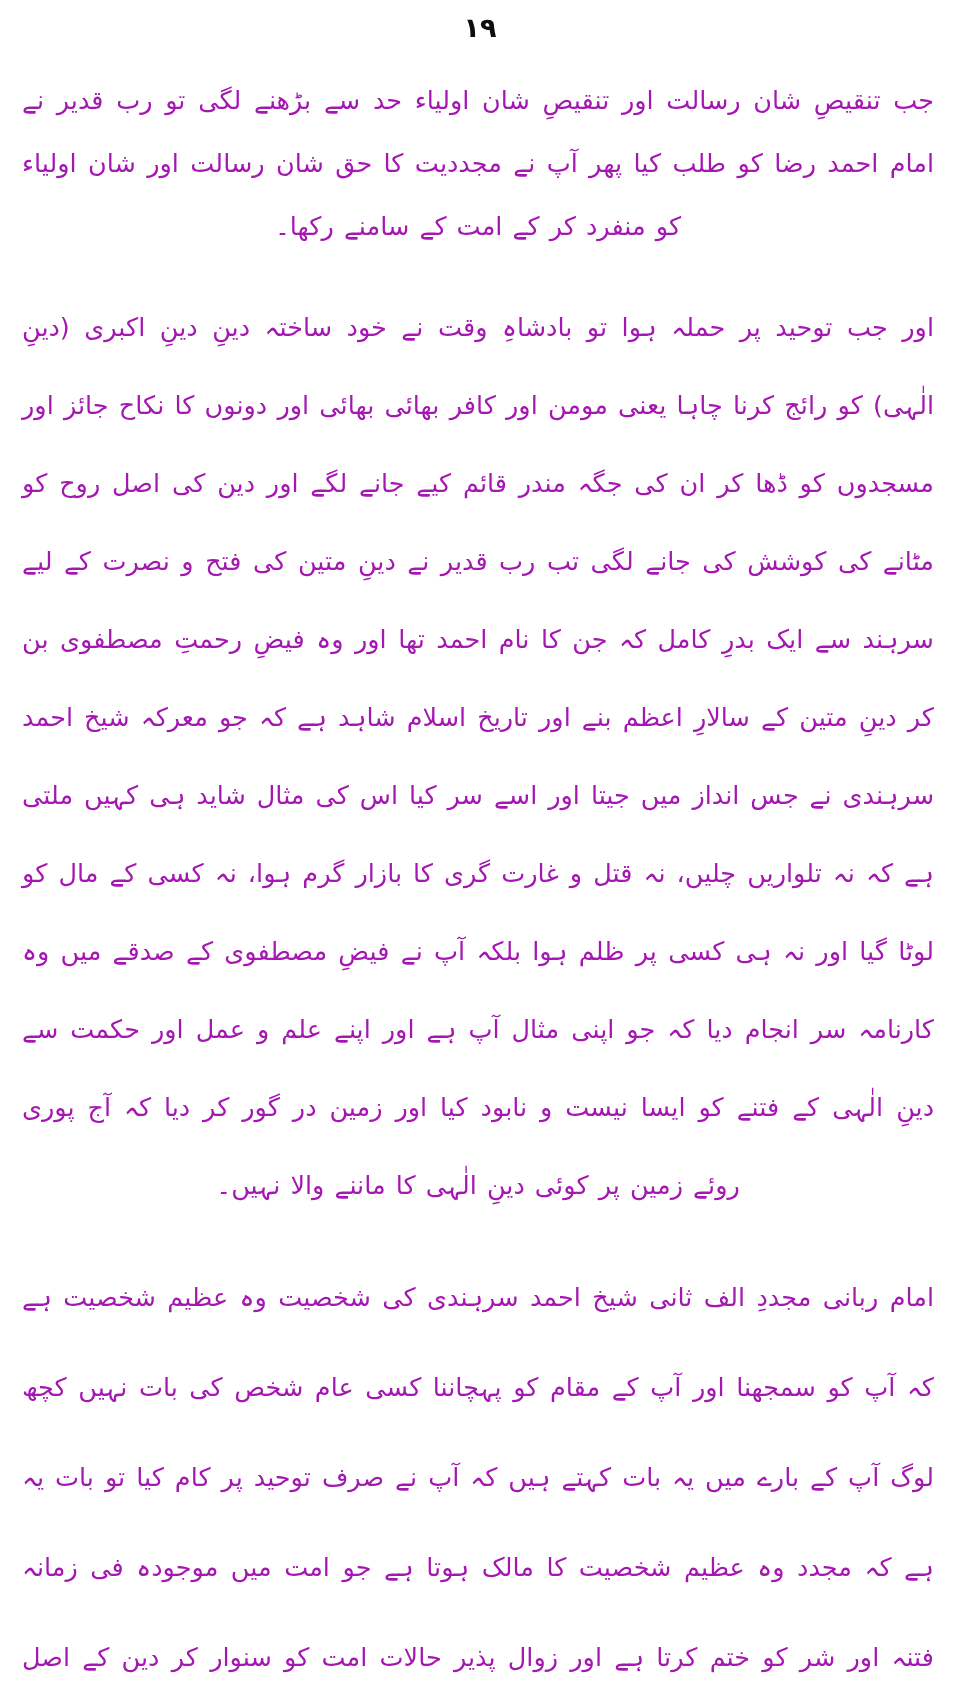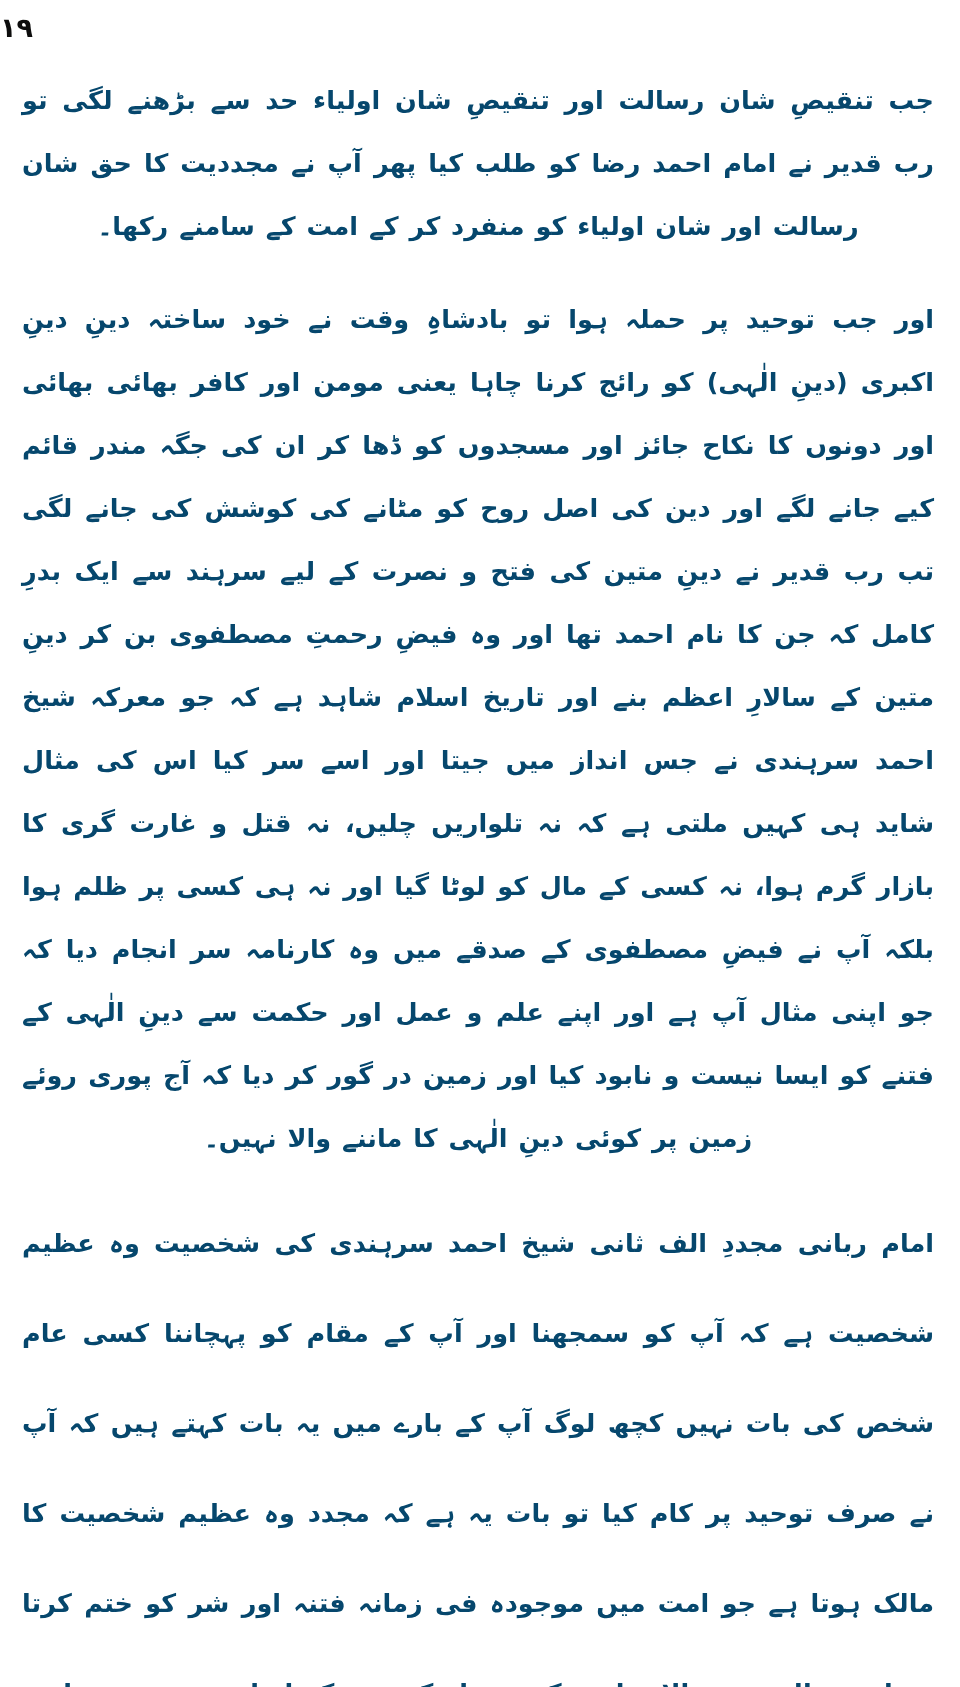--- a/index.html
+++ b/index.html
@@ -11,49 +11,48 @@
     font-family: "DejaVu Sans", sans-serif;
   }
   .page {
     position: relative;
     width: 960px;
     height: 1687px;
     background: #fdfdfc;
     overflow: hidden;
   }
   .page-number {
-    text-align: left;
+    text-align: center;
     font-family: "DejaVu Sans", sans-serif;
     font-size: 27px;
     font-weight: 700;
     color: #121212;
     padding-top: 12px;
     letter-spacing: 0px;
   }
   .body-text {
     direction: rtl;
     text-align: justify;
     text-align-last: center;
     padding: 0 26px 0 22px;
     margin-top: 26px;
   }
   .para {
     direction: rtl;
     font-family: "DejaVu Sans", sans-serif;
-    color: #0c4a6e;
+    color: #a21caf;
     font-size: 25.5px;
     line-height: 64px;
     text-align: justify;
     text-align-last: center;
     margin: 0 0 30px 0;
     word-spacing: 2px;
-    font-weight: bold;
   }
   .para.p1 { line-height: 63px; }
-  .para.p2 { line-height: 63px; margin-bottom: 28px; }
+  .para.p2 { line-height: 78px; margin-bottom: 28px; }
   .para.p3 { line-height: 90px; margin-bottom: 0; }
   .para:last-child { margin-bottom: 0; }
   
   .scan {
     filter: contrast(1.05);
   }
 </style>
 </head>
 <body>
 

